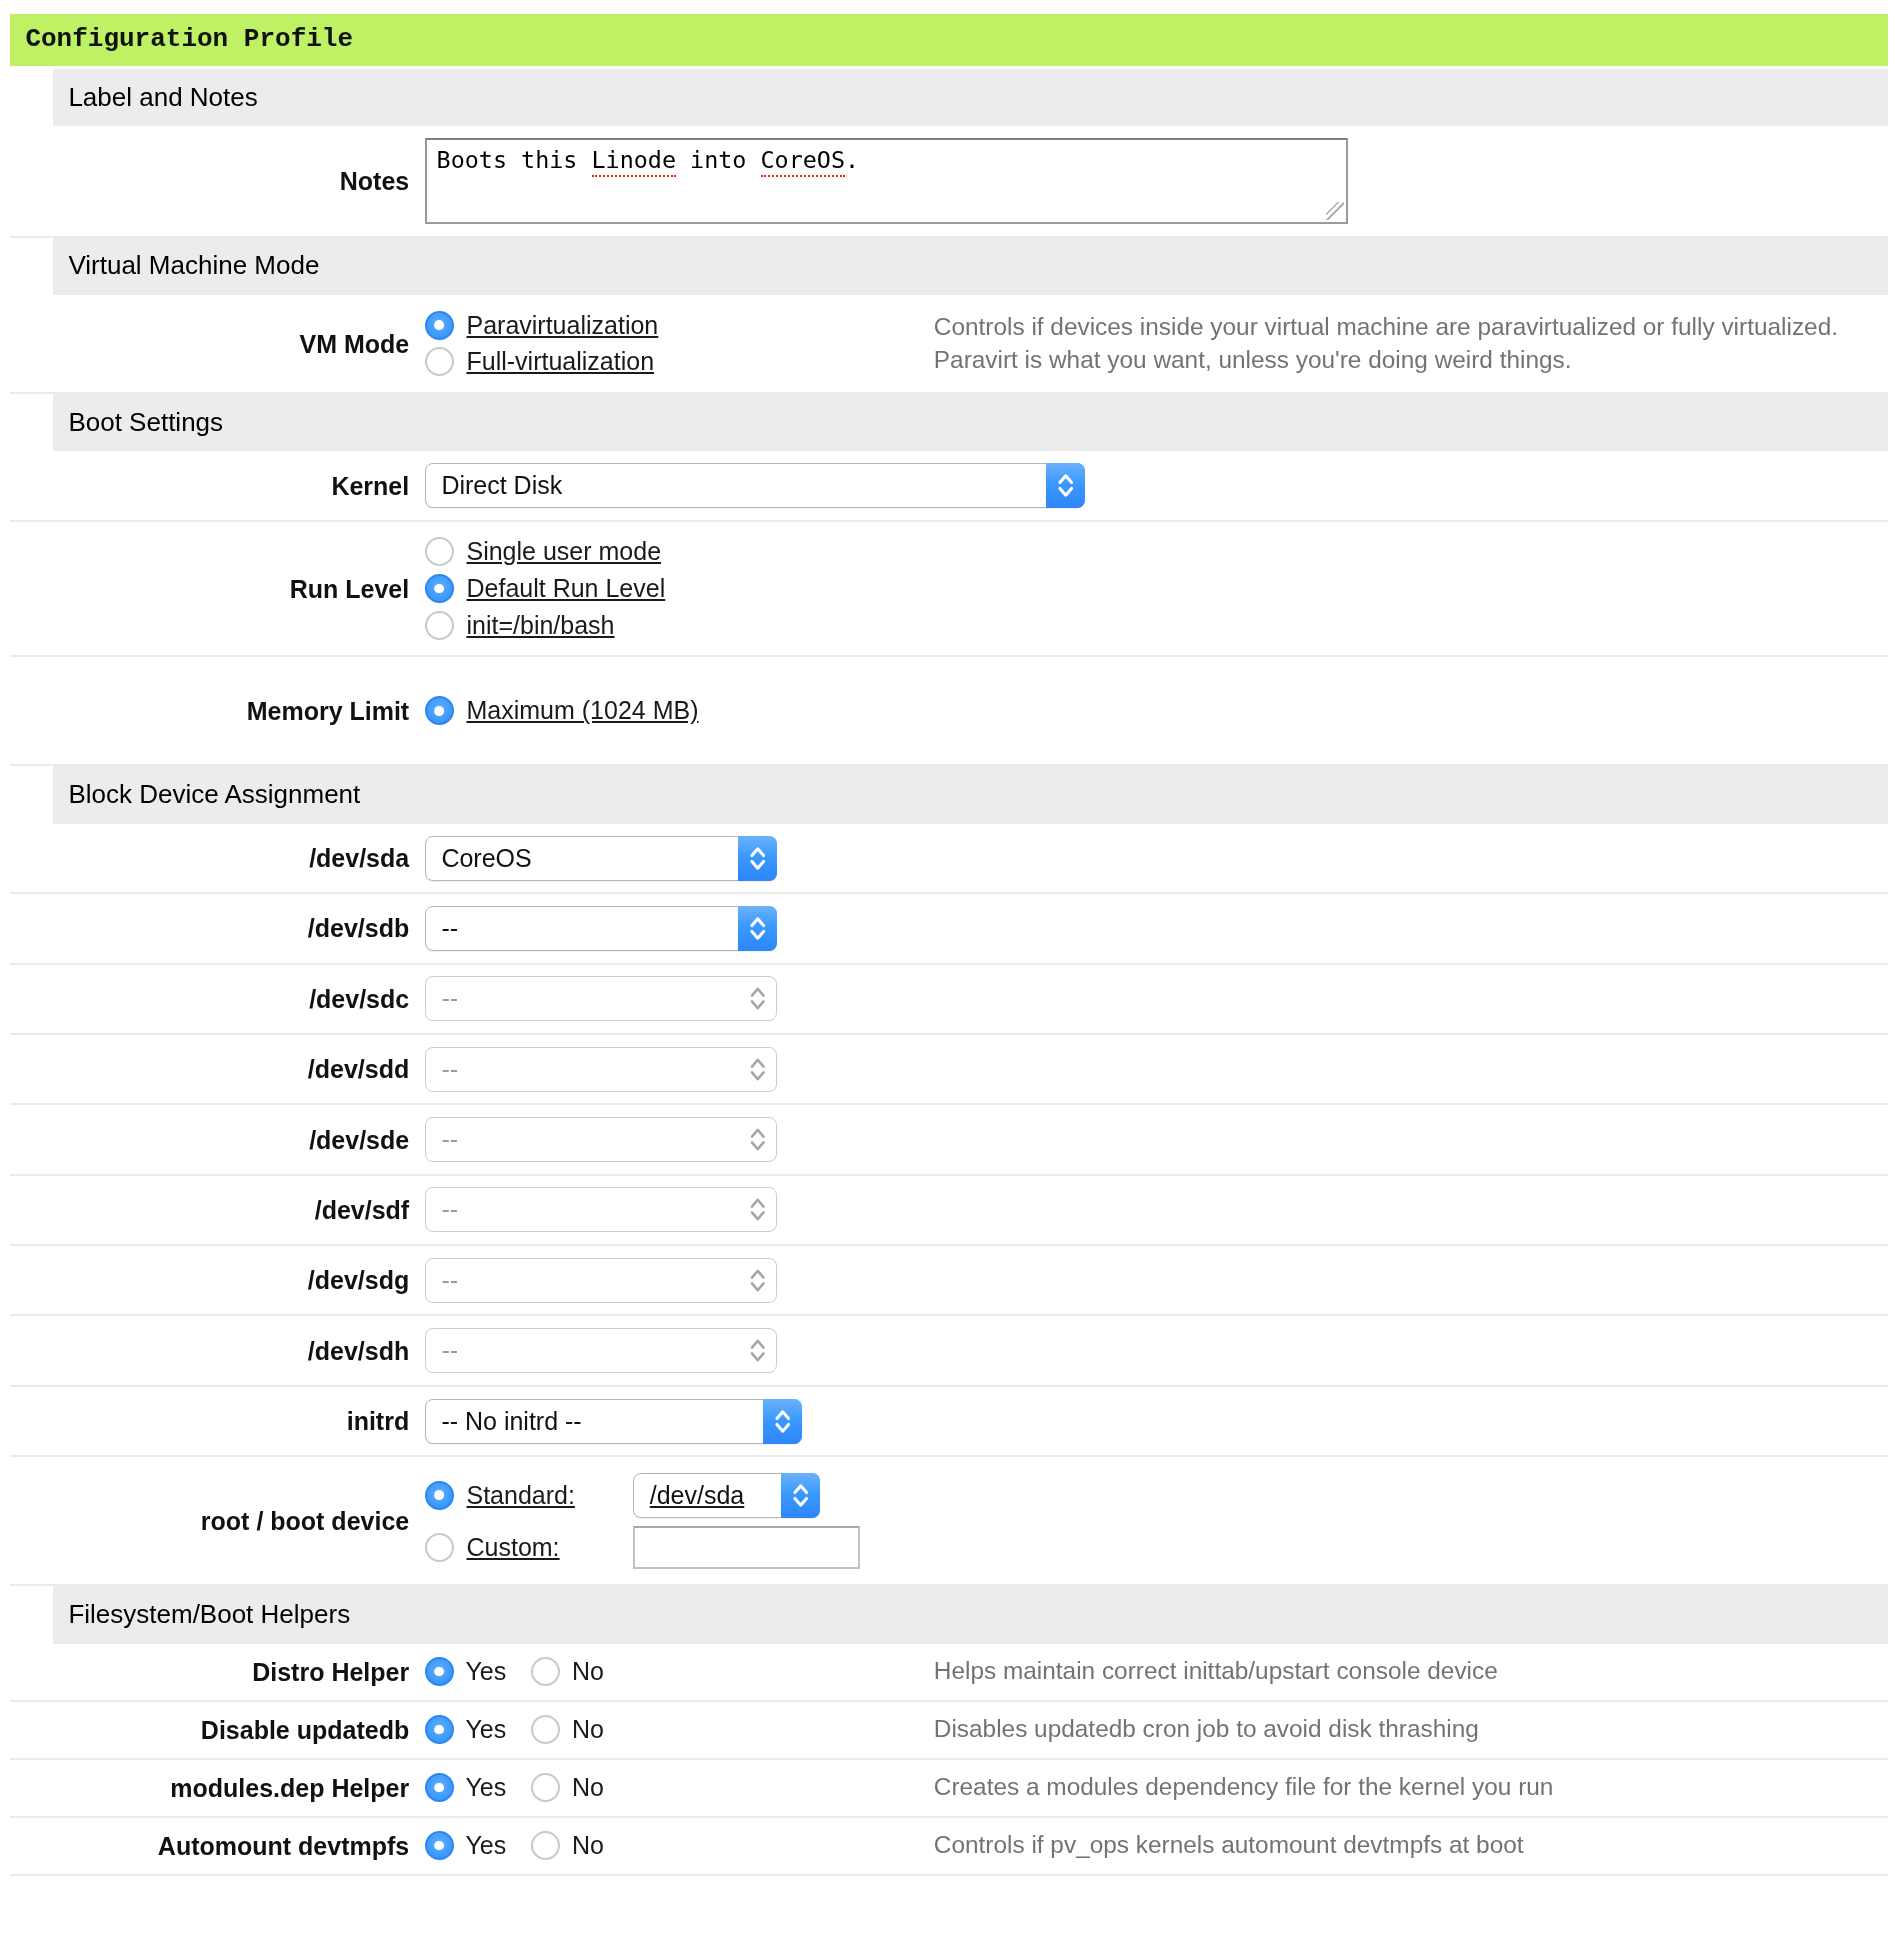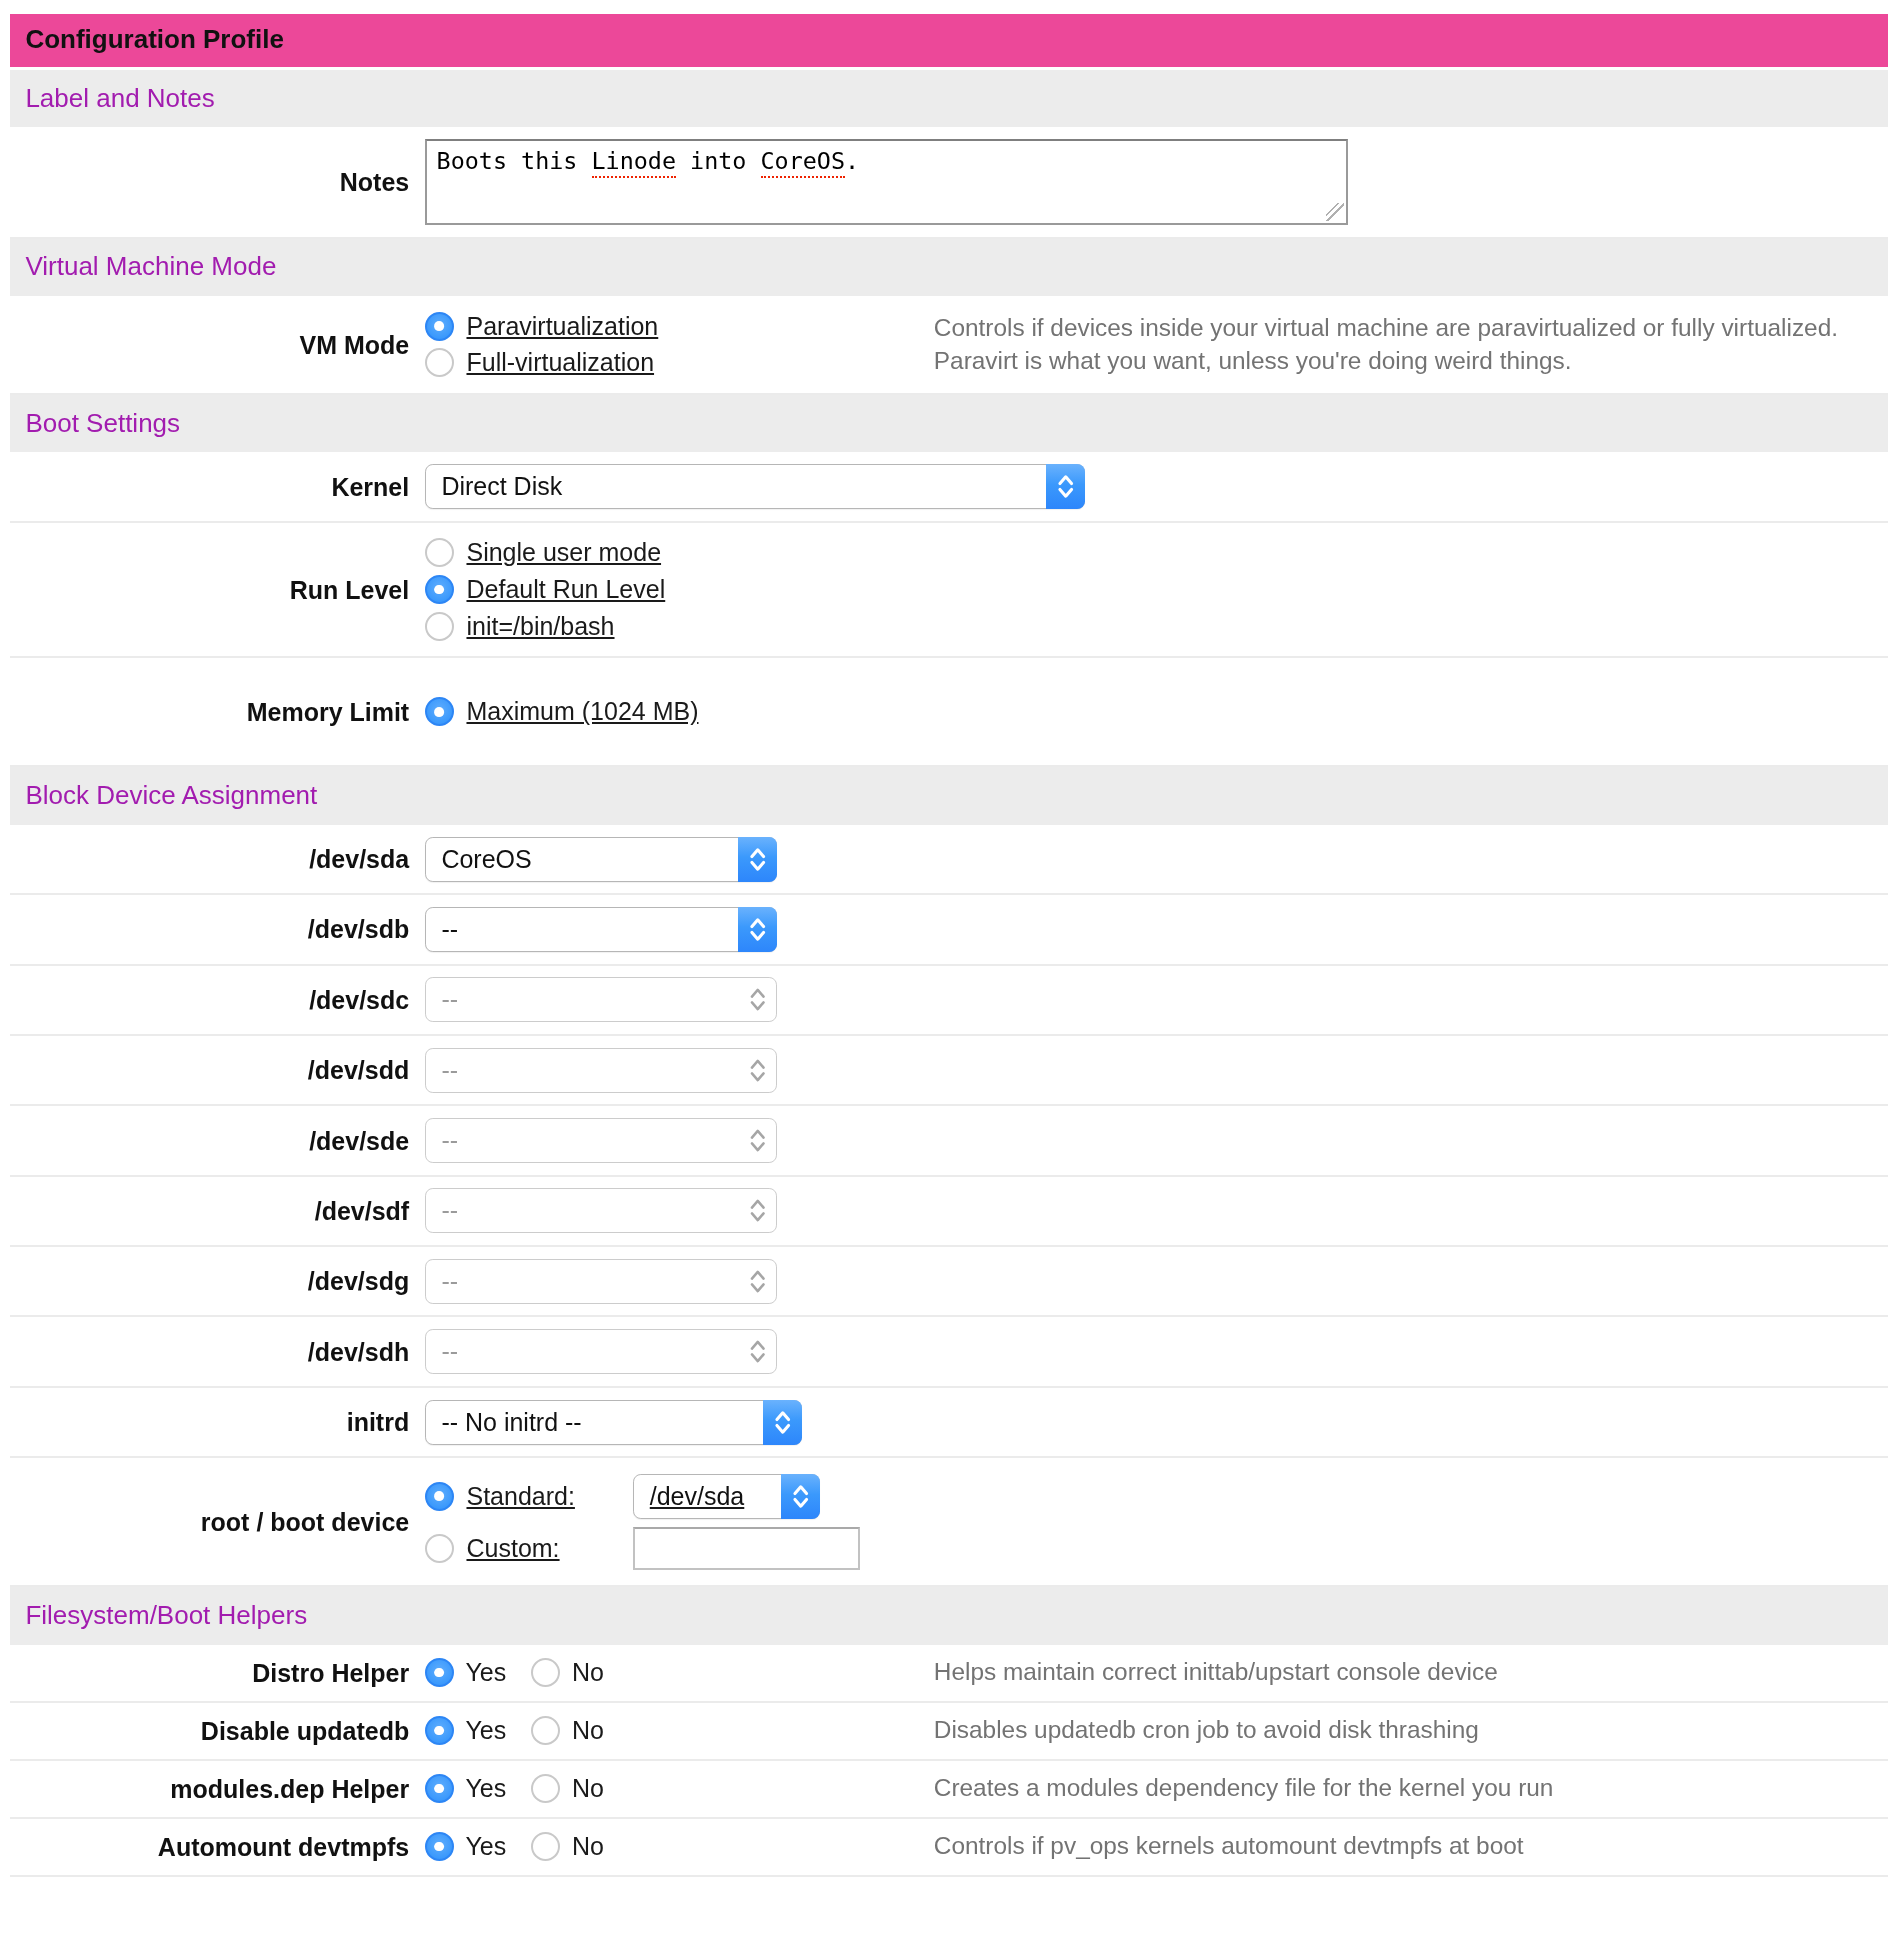--- a/index.html
+++ b/index.html
@@ -8,26 +8,26 @@
     width:1898px; height:1935px; overflow:hidden;
     background:#ffffff;
     font-family:"Liberation Sans", sans-serif;
     color:#1a1a1a;
     -webkit-font-smoothing:antialiased;
   }
   .sheet { margin:13.7px 9.8px 0 9.8px; width:1878px; }
 
   
   .title-bar {
-    background:#ec4899; font-size:26px; font-weight:bold;
-    padding:10.7px 15.6px 11.7px; margin-bottom:2.9px; color:#111;
+    background:#bef264; font-size:26px; font-weight:bold;
+    padding:10.7px 15.6px 11.7px; margin-bottom:2.9px; color:#111;font-family:Liberation Mono, monospace;
   }
   .section-bar {
     background:#ececec; font-size:26px; font-weight:normal;
-    padding:12.7px 15.6px 13.7px; color:#a21caf;
+    padding:12.7px 15.6px 13.7px; color:#000000;margin-left:43px;
   }
 
   
   .row {
     display:grid;
     grid-template-columns:415px 509px 1fr;
     align-items:center;
     background:#fff;
     border-bottom:2px solid #ebebeb;
   }

